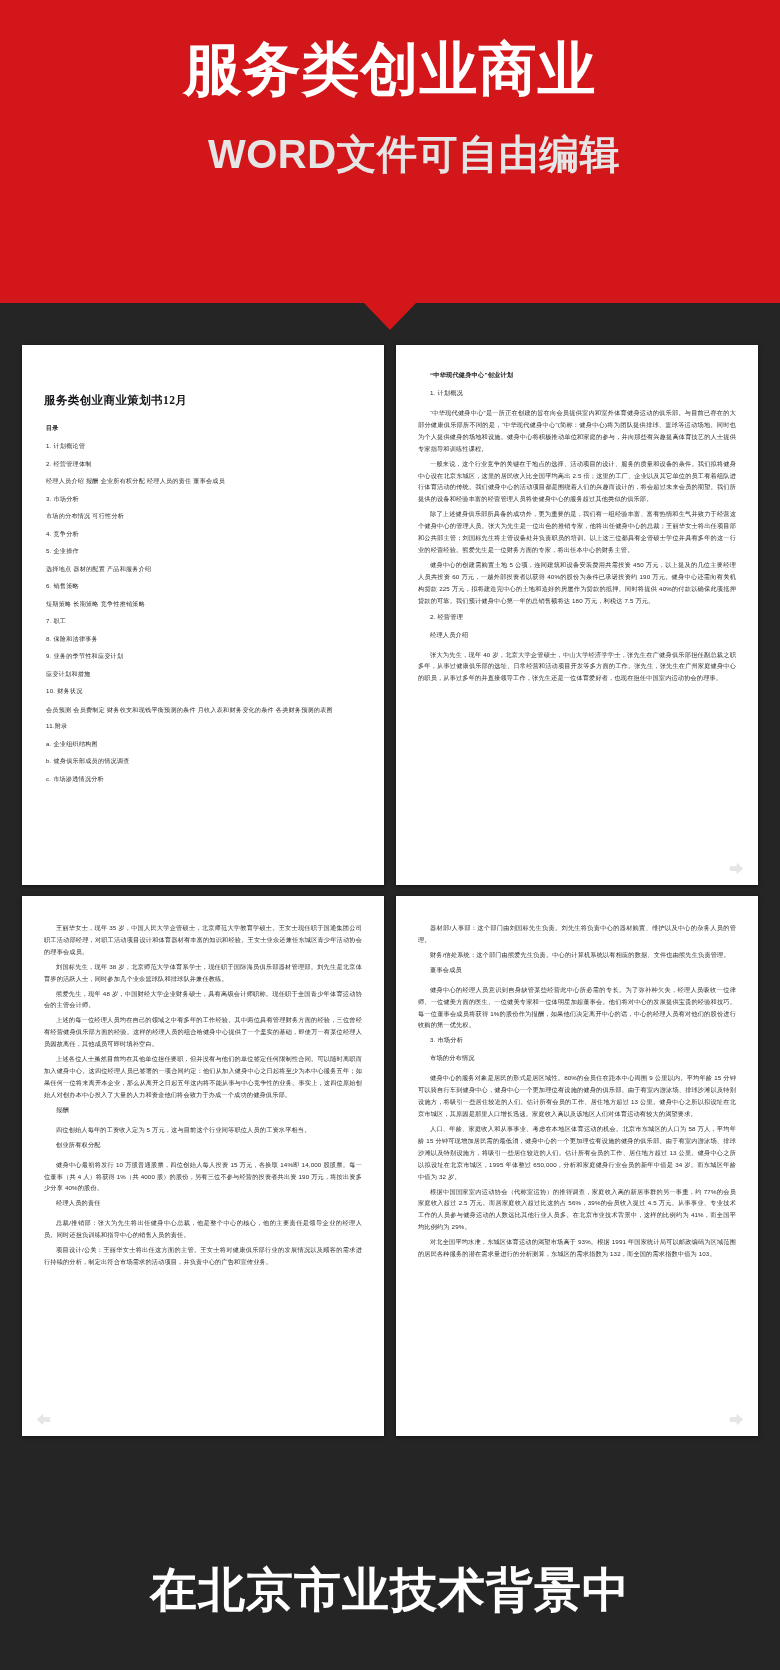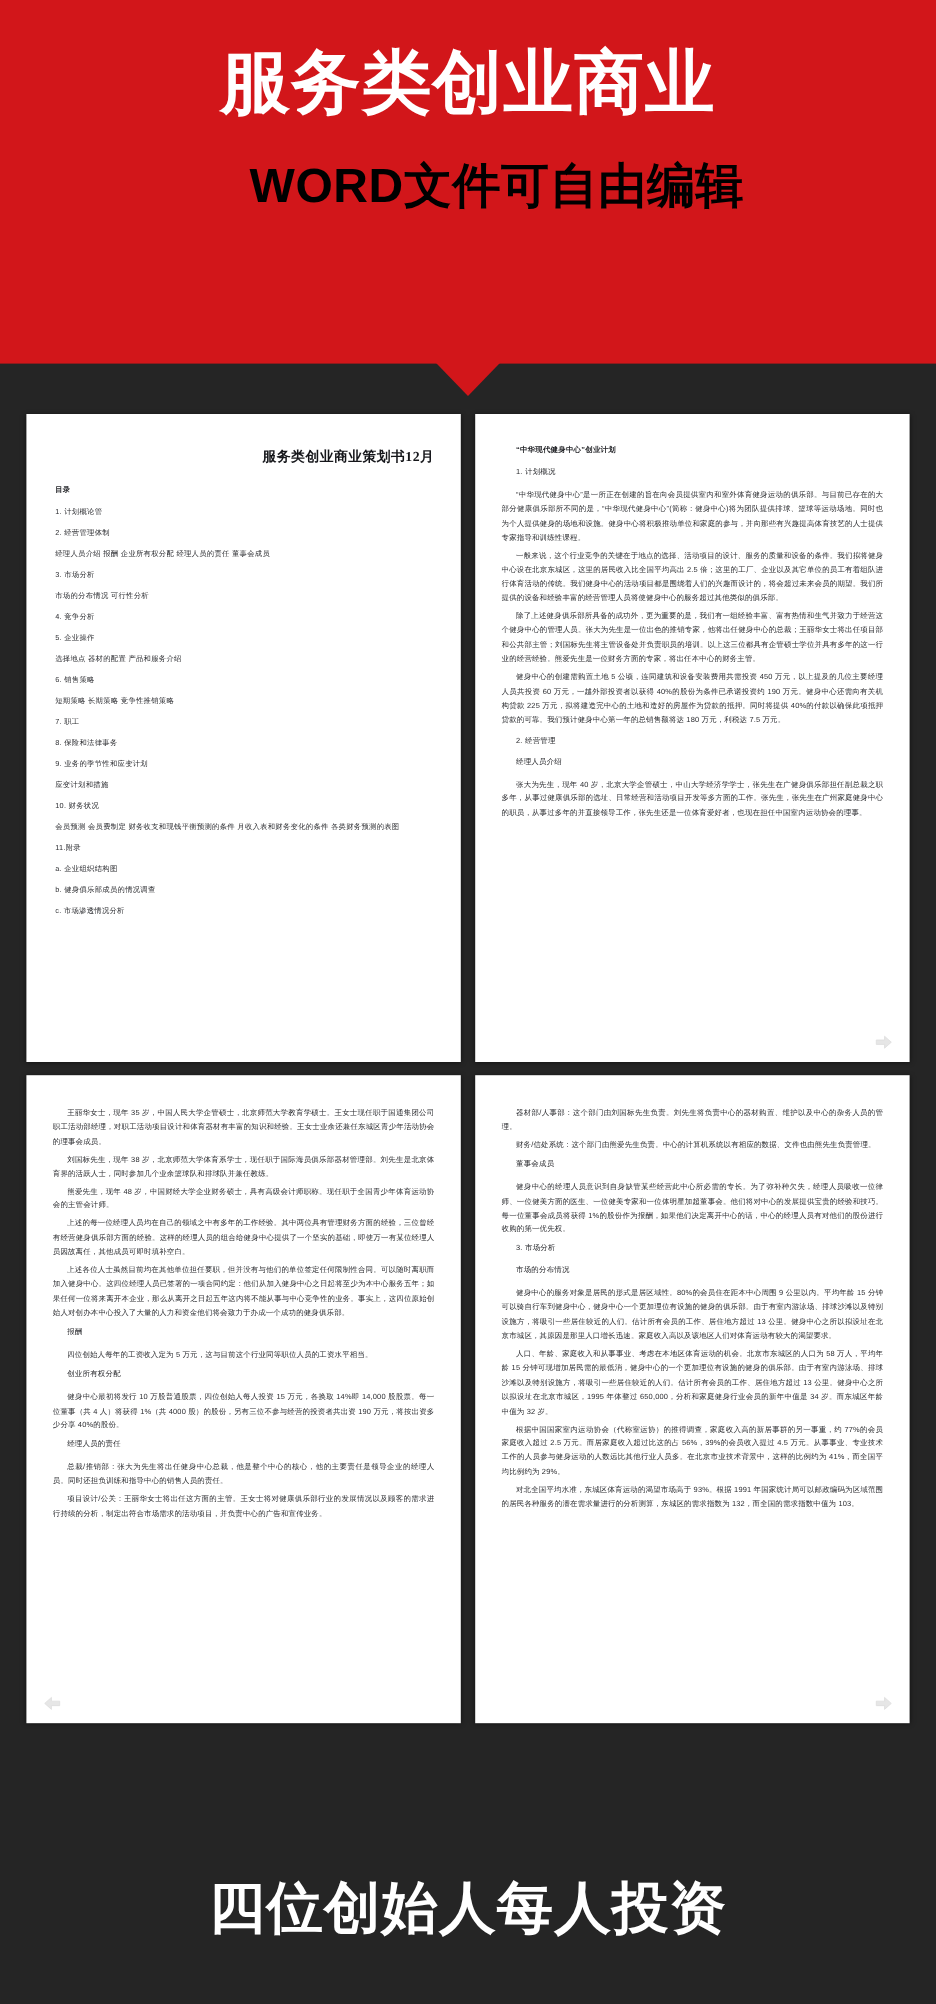--- a/index.html
+++ b/index.html
@@ -30,21 +30,21 @@
     font-weight: bold;
     letter-spacing: 1px;
     line-height: 1.22;
     text-align: center;
     white-space: nowrap;
   }
   .banner-sub-wrap {
     margin-top: 22px;
   }
   .banner-subtitle {
-    color: #000000;
+    color: #e5e5e5;
     font-size: 40px;
     font-weight: bold;
     letter-spacing: 0.5px;
     text-align: center;
     white-space: nowrap;
     margin-left: 48px;
   }
   .banner-arrow {
     position: absolute;
     left: 50%;
@@ -75,26 +75,26 @@
     overflow: hidden;
     padding: 26px 22px 20px 22px;
   }
   .doc-inner {
     width: 100%;
     height: 100%;
     overflow: hidden;
   }
 
   .doc-title {
-    text-align: right;
+    text-align: left;
     font-family: "Liberation Serif", "DejaVu Serif", serif;
     font-size: 11.5px;
     font-weight: bold;
     color: #15161a;
-    margin: 2px 0 16px 0;
+    margin: 22px 0 16px 0;
     letter-spacing: 0.4px;
   }
   .toc-head {
     font-size: 6.1px;
     color: #2a2b2f;
     margin: 0 0 9px 2px;
     font-weight: bold;
     letter-spacing: 0.2px;
   }
   .toc-line {
@@ -253,16 +253,16 @@
         <div class="body-para">对北全国平均水准，东城区体育运动的渴望市场高于 93%。根据 1991 年国家统计局可以邮政编码为区域范围的居民各种服务的潜在需求量进行的分析测算，东城区的需求指数为 132，而全国的需求指数中值为 103。</div>
       </div>
       <svg class="arrow-icon right" viewBox="0 0 24 20">
         <path d="M2 7 h11 V2 l9 8 -9 8 v-5 H2 z" fill="#b7b7b7" stroke="#9a9a9a" stroke-width="1"></path>
       </svg>
     </div>
 
   </div>
 
   <div class="footer">
-    <div class="footer-text">四位创始人每人投资</div>
+    <div class="footer-text">在北京市业技术背景中</div>
   </div>
 
 </div>
 
 </body></html>

